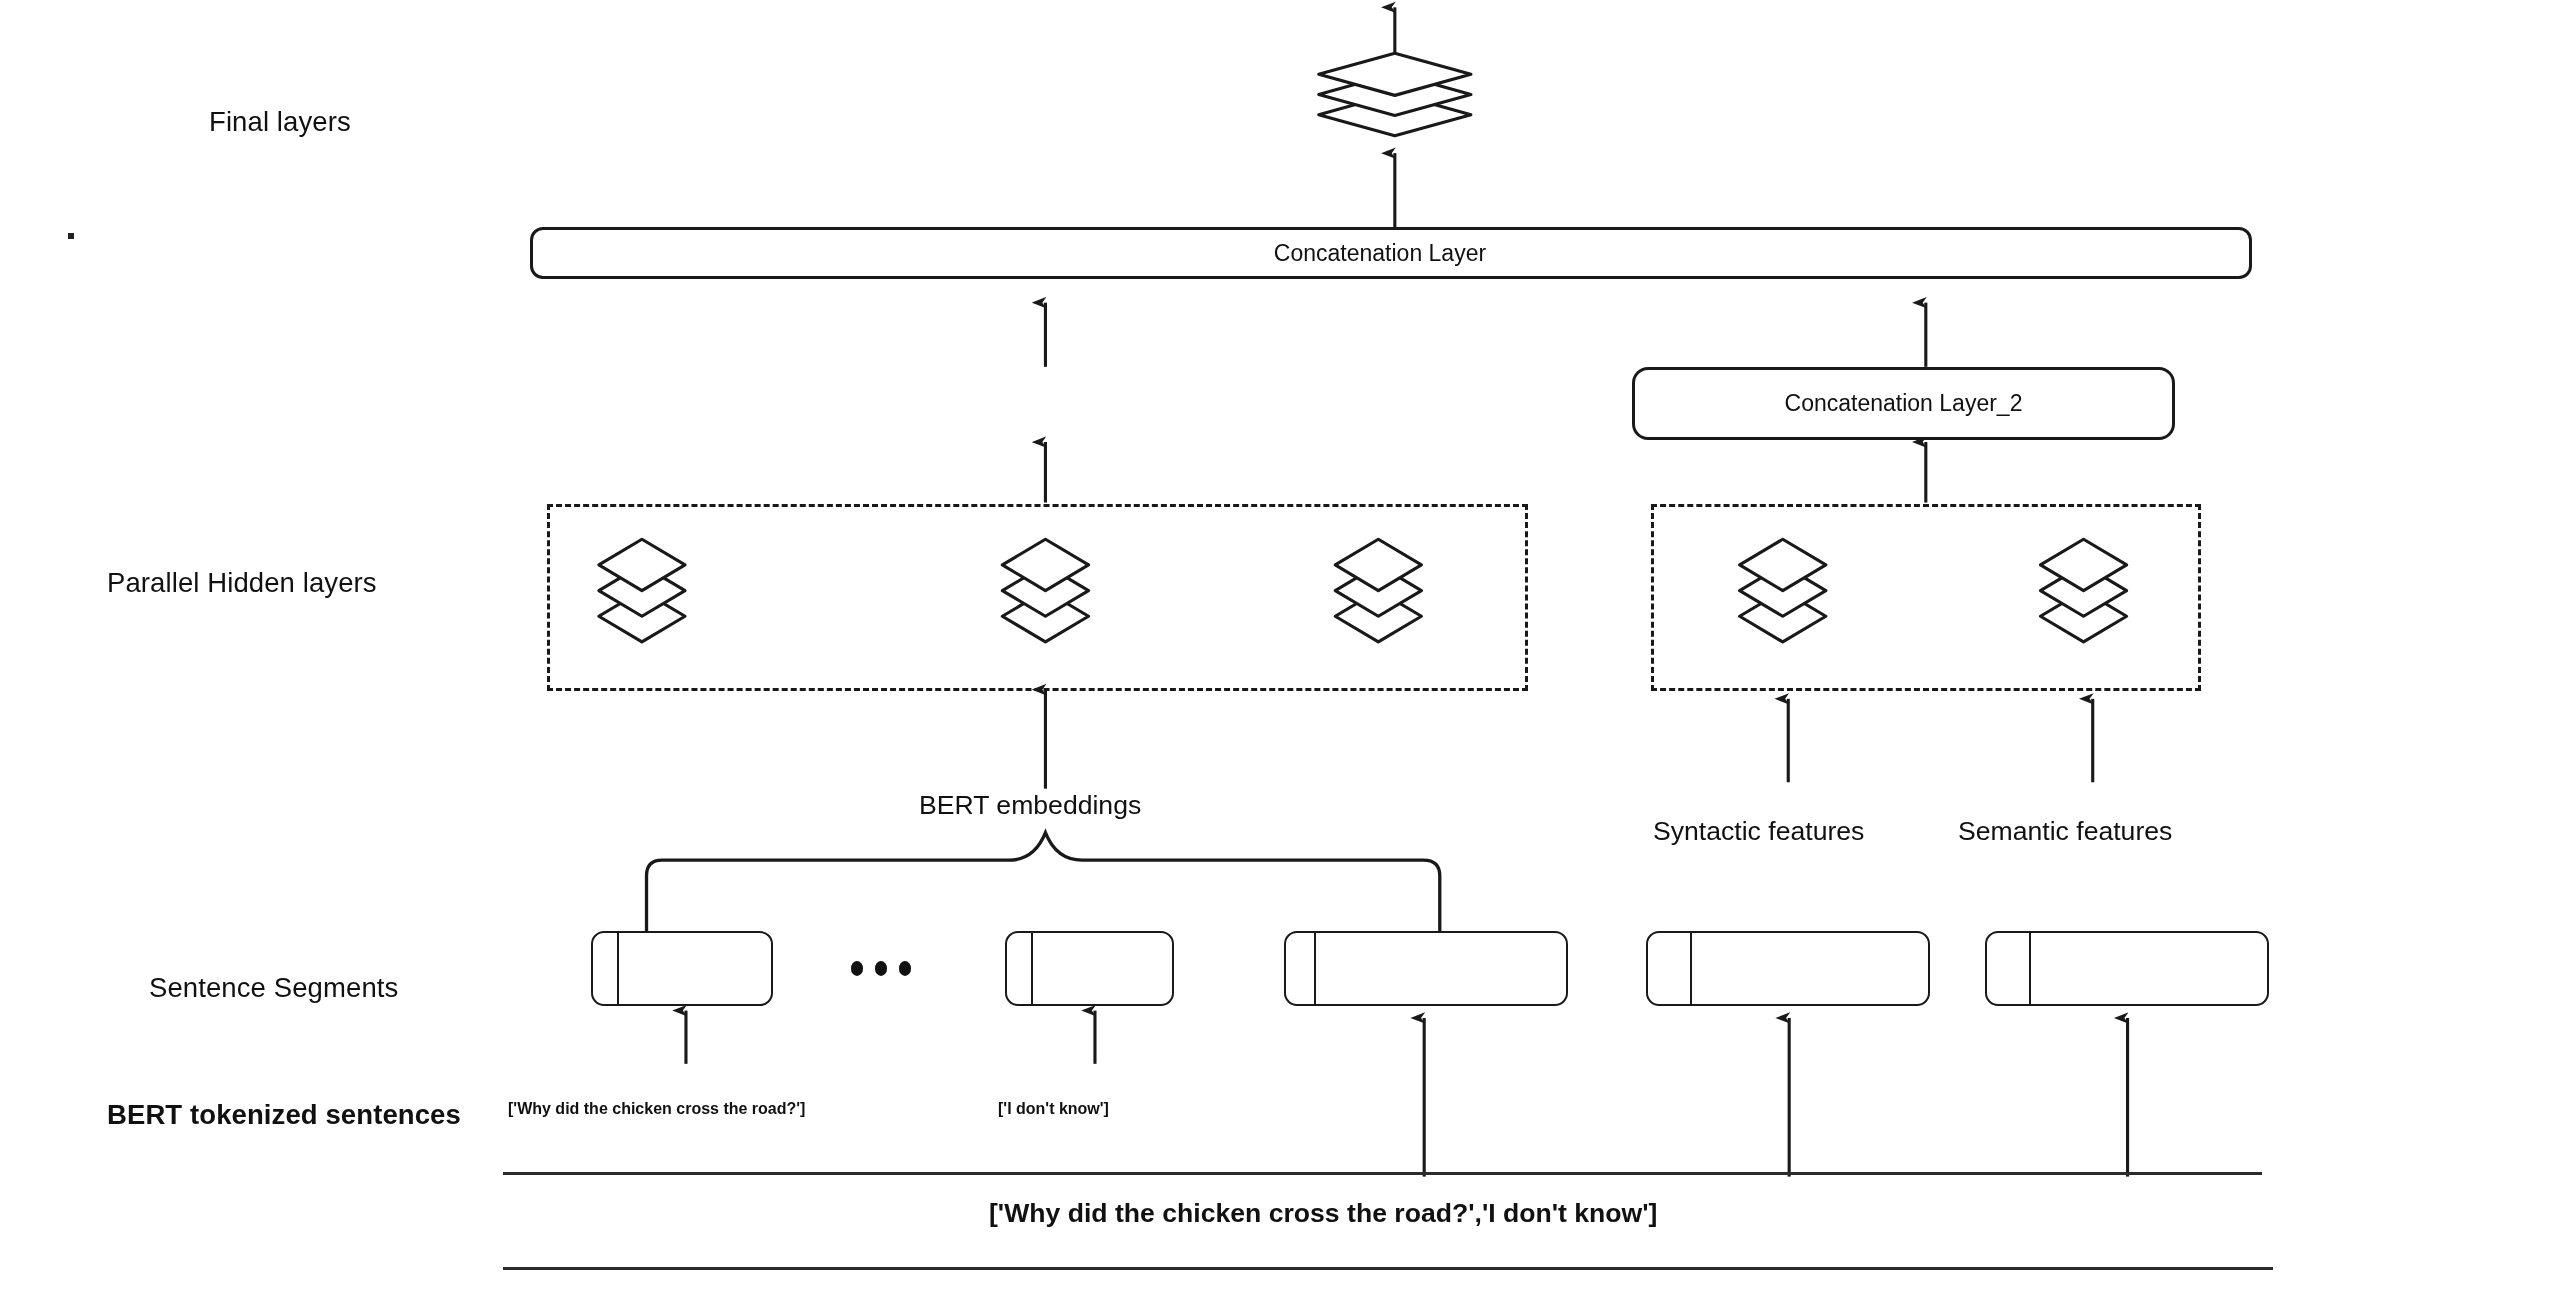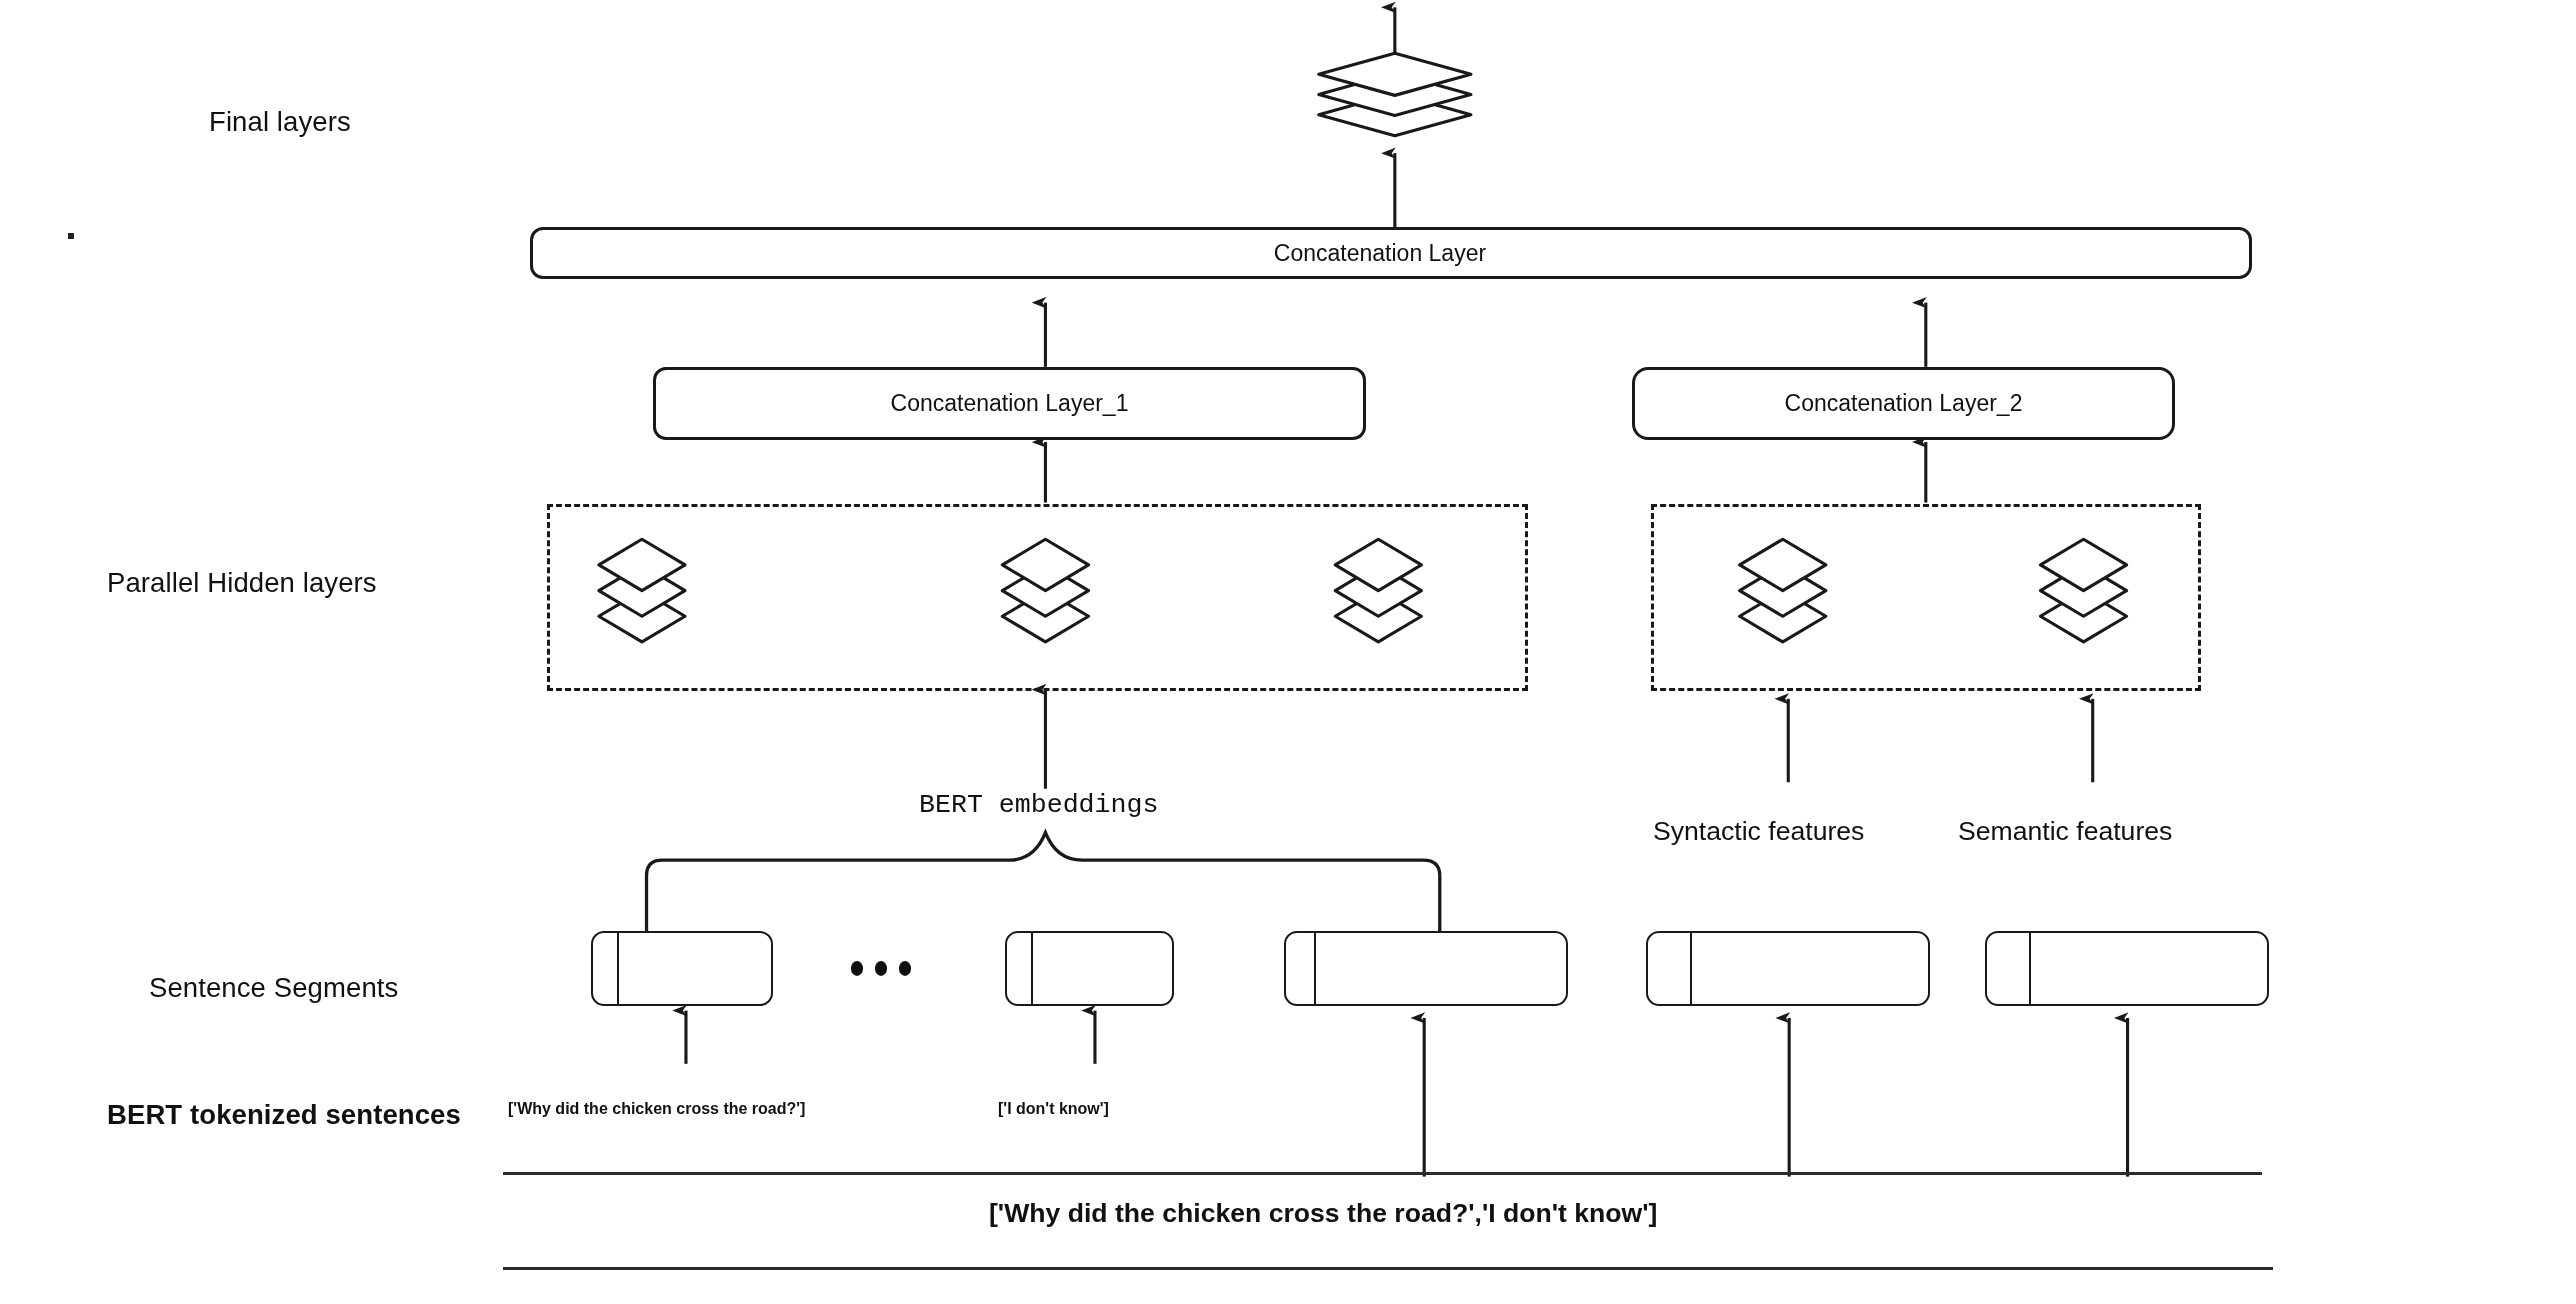--- a/index.html
+++ b/index.html
@@ -205,32 +205,29 @@
   <div class="side-label" style="left:107px; top:567px;">Parallel Hidden layers</div>
   <div class="side-label" style="left:149px; top:972px;">Sentence Segments</div>
   <div class="side-label" style="left:107px; top:1099px;font-weight:bold;">BERT tokenized sentences</div>
 
   <div class="speck" style="left:68px; top:233px;"></div>
 
   <div class="rbox thick" style="left:530px; top:227px; width:1722px; height:52px;">
     <span class="box-label" style="position:relative; left:-11px;">Concatenation Layer</span>
   </div>
 
-  <div class="rbox thick" style="left:653px; top:367px; width:713px; height:73px;">
-    <span class="box-label">Concatenation Layer_1</span>
-  </div>
 
   <div class="rbox thick" style="left:1632px; top:367px; width:543px; height:73px;border-radius:16px;">
     <span class="box-label">Concatenation Layer_2</span>
   </div>
 
   <div class="dbox" style="left:547px; top:504px; width:981px; height:187px;"></div>
   <div class="dbox" style="left:1651px; top:504px; width:550px; height:187px;"></div>
 
-  <div class="brace-label" style="left:919px; top:790px;font-family:Liberation Mono, monospace;">BERT embeddings</div>
+  <div class="brace-label" style="left:919px; top:790px;">BERT embeddings</div>
   <div class="feature-label" style="left:1653px; top:816px;">Syntactic  features</div>
   <div class="feature-label" style="left:1958px; top:816px;">Semantic  features</div>
 
   <div class="seg" style="left:591px; top:931px; width:182px; height:75px;">
     <span class="divider" style="left:24px;"></span>
   </div>
 
   <div class="dots" style="left:851px; top:961px;">
     <i></i>
       <i></i>

